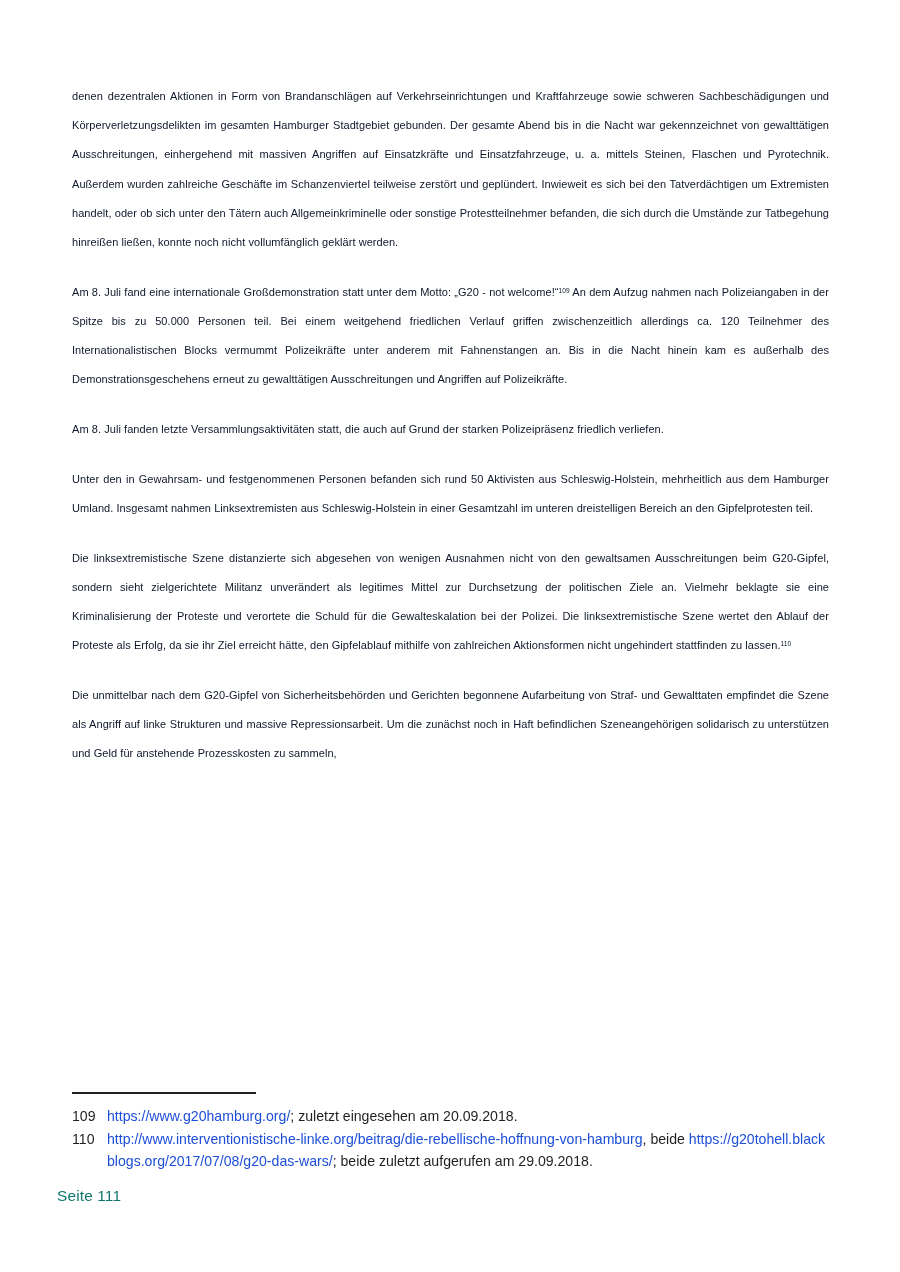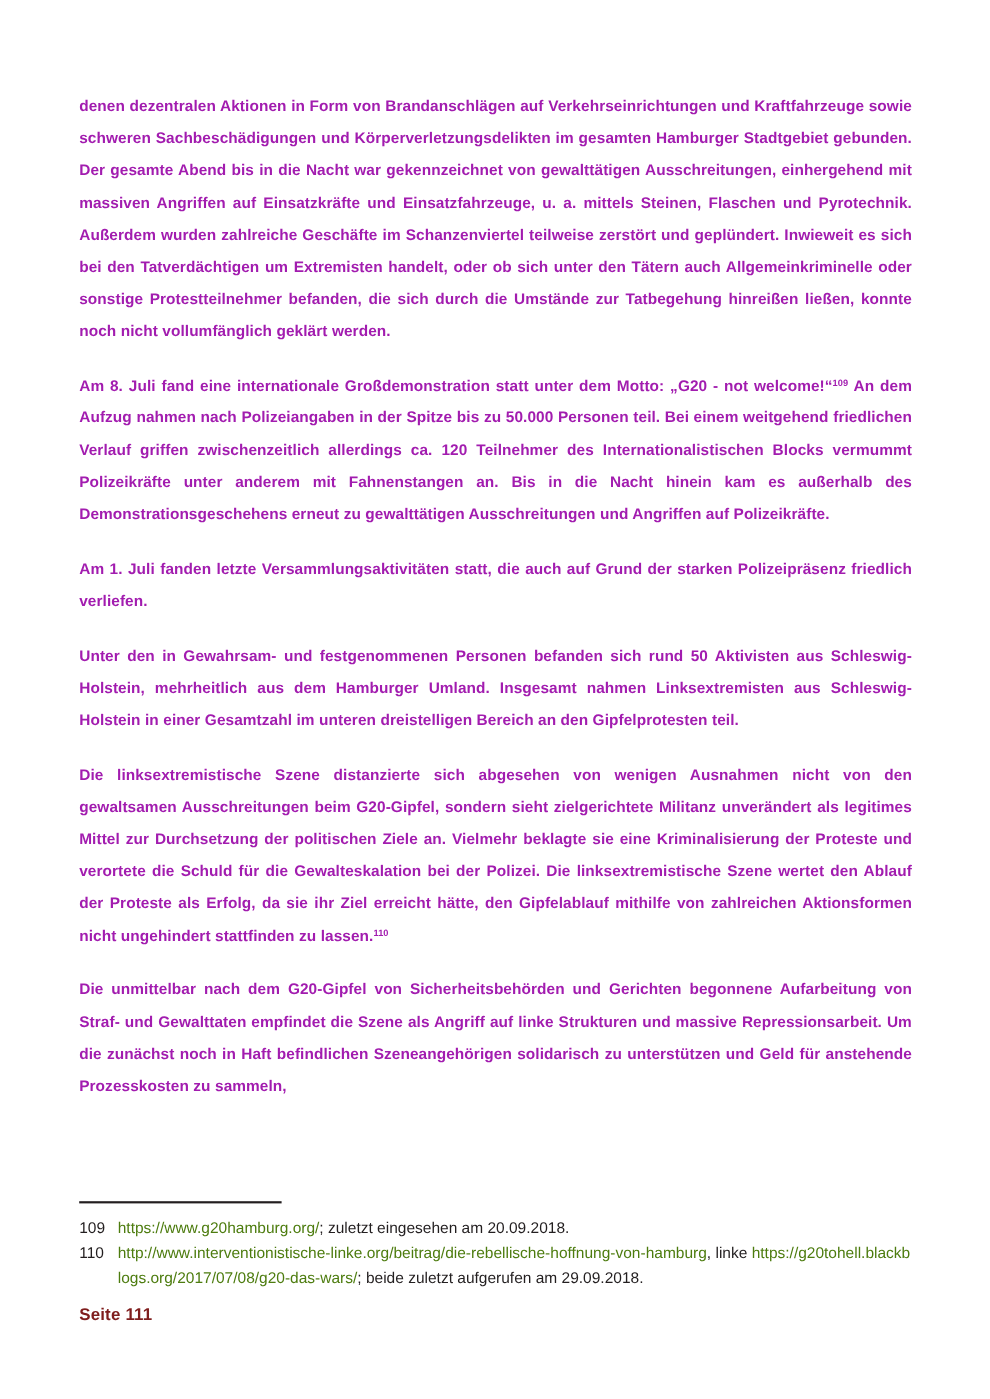--- a/index.html
+++ b/index.html
@@ -21,30 +21,29 @@
   }
 
   
   .content {
     position: absolute;
     left: 72px;
     top: 82px;
     width: 757px;
   }
   .para {
-    font-size: 14px;
+    font-size: 11px;
     line-height: 29.2px;
     letter-spacing: 0.005em;
     text-align: justify;
     text-justify: inter-word;
     margin: 0 0 20.5px 0;
-    color: #a21caf;
+    color: #0f172a;
     word-spacing: 0.004em;
     hyphens: none;
-    font-weight: bold;
   }
   .para:last-child { margin-bottom: 16px; }
 
   sup.fnref {
     font-size: 0.60em;
     vertical-align: 0.52em;
     line-height: 0;
     letter-spacing: 0.01em;
   }
 
@@ -78,66 +77,65 @@
   }
   .fn-num {
     position: absolute;
     left: 0;
     top: 0;
     width: 30px;
     text-align: left;
     color: #231f20;
   }
   .fn-link {
-    color: #4d7c0f;
+    color: #1d4ed8;
     text-decoration: none;
     word-break: break-all;
   }
 
   
   .page-number {
     position: absolute;
-    left: 72px;
+    left: 57px;
     top: 1186px;
     font-size: 15.4px;
     line-height: 20px;
-    color: #7f1d1d;
+    color: #0f766e;
     letter-spacing: 0.01em;
-    font-weight: bold;
   }
 </style>
 </head>
 <body>
 
 <div class="page">
 
   <div class="content">
 
     <p class="para">denen dezentralen Aktionen in Form von Brandanschlägen auf Verkehrseinrichtungen und Kraftfahrzeuge sowie schweren Sachbeschädigungen und Körperverletzungsdelikten im gesamten Hamburger Stadtgebiet gebunden. Der gesamte Abend bis in die Nacht war gekennzeichnet von gewalttätigen Ausschreitungen, einhergehend mit massiven Angriffen auf Einsatzkräfte und Einsatzfahrzeuge, u. a. mittels Steinen, Flaschen und Pyrotechnik. Außerdem wurden zahlreiche Geschäfte im Schanzenviertel teilweise zerstört und geplündert. Inwieweit es sich bei den Tatverdächtigen um Extremisten handelt, oder ob sich unter den Tätern auch Allgemeinkriminelle oder sonstige Protestteilnehmer befanden, die sich durch die Umstände zur Tatbegehung hinreißen ließen, konnte noch nicht vollumfänglich geklärt werden.</p>
 
     <p class="para"><span>Am 8. Juli fand eine internationale Großdemonstration statt unter dem Motto: „G20 - not welcome!“</span><sup class="fnref">109</sup><span> An dem Aufzug nahmen nach Polizeiangaben in der Spitze bis zu 50.000 Personen teil. Bei einem weitgehend friedlichen Verlauf griffen zwischenzeitlich allerdings ca. 120 Teilnehmer des Internationalistischen Blocks vermummt Polizeikräfte unter anderem mit Fahnenstangen an. Bis in die Nacht hinein kam es außerhalb des Demonstrationsgeschehens erneut zu gewalttätigen Ausschreitungen und Angriffen auf Polizeikräfte.</span></p>
 
-    <p class="para">Am 1. Juli fanden letzte Versammlungsaktivitäten statt, die auch auf Grund der starken Polizeipräsenz friedlich verliefen.</p>
+    <p class="para">Am 8. Juli fanden letzte Versammlungsaktivitäten statt, die auch auf Grund der starken Polizeipräsenz friedlich verliefen.</p>
 
     <p class="para">Unter den in Gewahrsam- und festgenommenen Personen befanden sich rund 50 Aktivisten aus Schleswig-Holstein, mehrheitlich aus dem Hamburger Umland. Insgesamt nahmen Linksextremisten aus Schleswig-Holstein in einer Gesamtzahl im unteren dreistelligen Bereich an den Gipfelprotesten teil.</p>
 
     <p class="para"><span>Die linksextremistische Szene distanzierte sich abgesehen von wenigen Ausnahmen nicht von den gewaltsamen Ausschreitungen beim G20-Gipfel, sondern sieht zielgerichtete Militanz unverändert als legitimes Mittel zur Durchsetzung der politischen Ziele an. Vielmehr beklagte sie eine Kriminalisierung der Proteste und verortete die Schuld für die Gewalteskalation bei der Polizei. Die linksextremistische Szene wertet den Ablauf der Proteste als Erfolg, da sie ihr Ziel erreicht hätte, den Gipfelablauf mithilfe von zahlreichen Aktionsformen nicht ungehindert stattfinden zu lassen.</span><sup class="fnref">110</sup><span></span></p>
 
     <p class="para">Die unmittelbar nach dem G20-Gipfel von Sicherheitsbehörden und Gerichten begonnene Aufarbeitung von Straf- und Gewalttaten empfindet die Szene als Angriff auf linke Strukturen und massive Repressionsarbeit. Um die zunächst noch in Haft befindlichen Szeneangehörigen solidarisch zu unterstützen und Geld für anstehende Prozesskosten zu sammeln,</p>
 
   </div>
 
   <div class="footnotes">
 
     <div class="fn-rule"></div>
 
     <ul class="fn-list">
 
       <li class="fn-item"><span class="fn-num">109</span><a class="fn-link" href="#">https://www.g20hamburg.org/</a><span>; zuletzt eingesehen am 20.09.2018.</span></li>
 
-      <li class="fn-item"><span class="fn-num">110</span><a class="fn-link" href="#">http://www.interventionistische-linke.org/beitrag/die-rebellische-hoffnung-von-hamburg</a><span>, linke </span><a class="fn-link" href="#">https://g20tohell.blackblogs.org/2017/07/08/g20-das-wars/</a><span>; beide zuletzt aufgerufen am 29.09.2018.</span></li>
+      <li class="fn-item"><span class="fn-num">110</span><a class="fn-link" href="#">http://www.interventionistische-linke.org/beitrag/die-rebellische-hoffnung-von-hamburg</a><span>, beide </span><a class="fn-link" href="#">https://g20tohell.blackblogs.org/2017/07/08/g20-das-wars/</a><span>; beide zuletzt aufgerufen am 29.09.2018.</span></li>
 
     </ul>
   </div>
 
   <div class="page-number">Seite 111</div>
 
 </div>
 
 </body></html>

